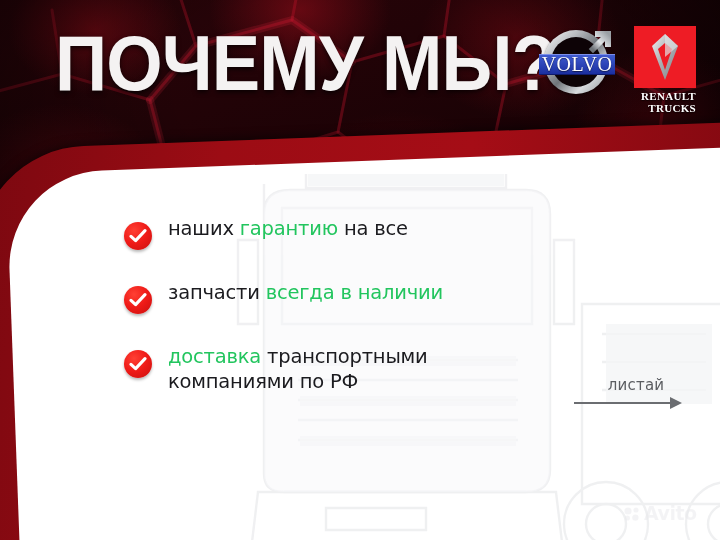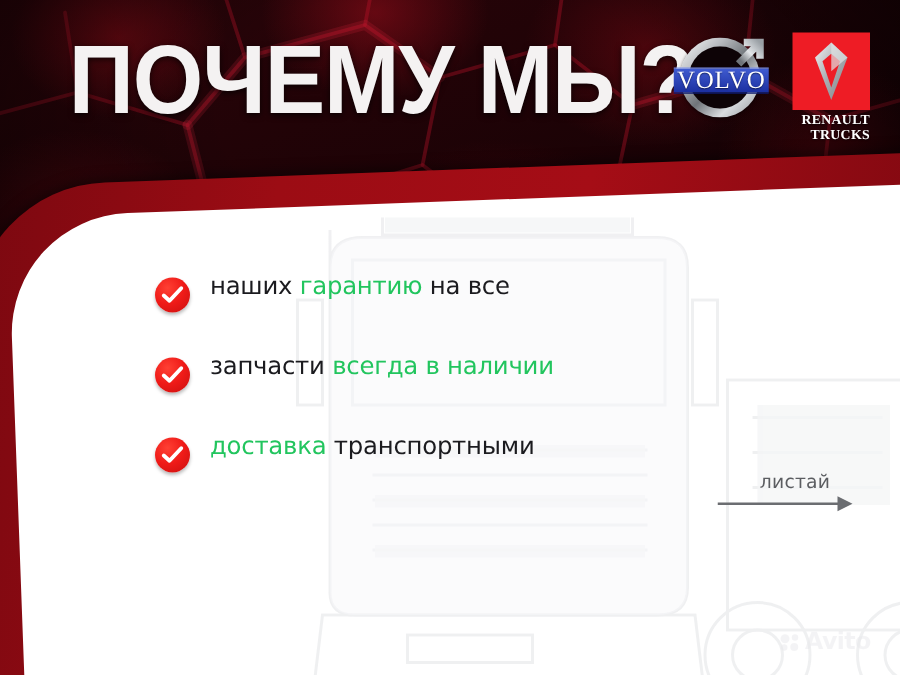--- a/index.html
+++ b/index.html
@@ -319,20 +319,21 @@
     </div>
 
     <div class="bullet">
       <span class="tick">
         <svg width="18" height="16" viewBox="0 0 18 16">
           <path d="M2 8.4 L6.6 12.6 L16 2.6" stroke="#ffffff" stroke-width="3.1" fill="none" stroke-linecap="round" stroke-linejoin="round"></path>
         </svg>
       </span>
       <span class="btext">
         <b>доставка</b><span> транспортными</span><br>
+        <span>компаниями по РФ</span>
       </span>
     </div>
 
   </div>
 
   <div id="swipe">
     <div id="swipe-label">листай</div>
     <svg width="110" height="16" viewBox="0 0 110 16">
       <line x1="0" y1="8" x2="98" y2="8" stroke="#6b6d71" stroke-width="2"></line>
       <path d="M96 2 L108 8 L96 14 Z" fill="#6b6d71"></path>

